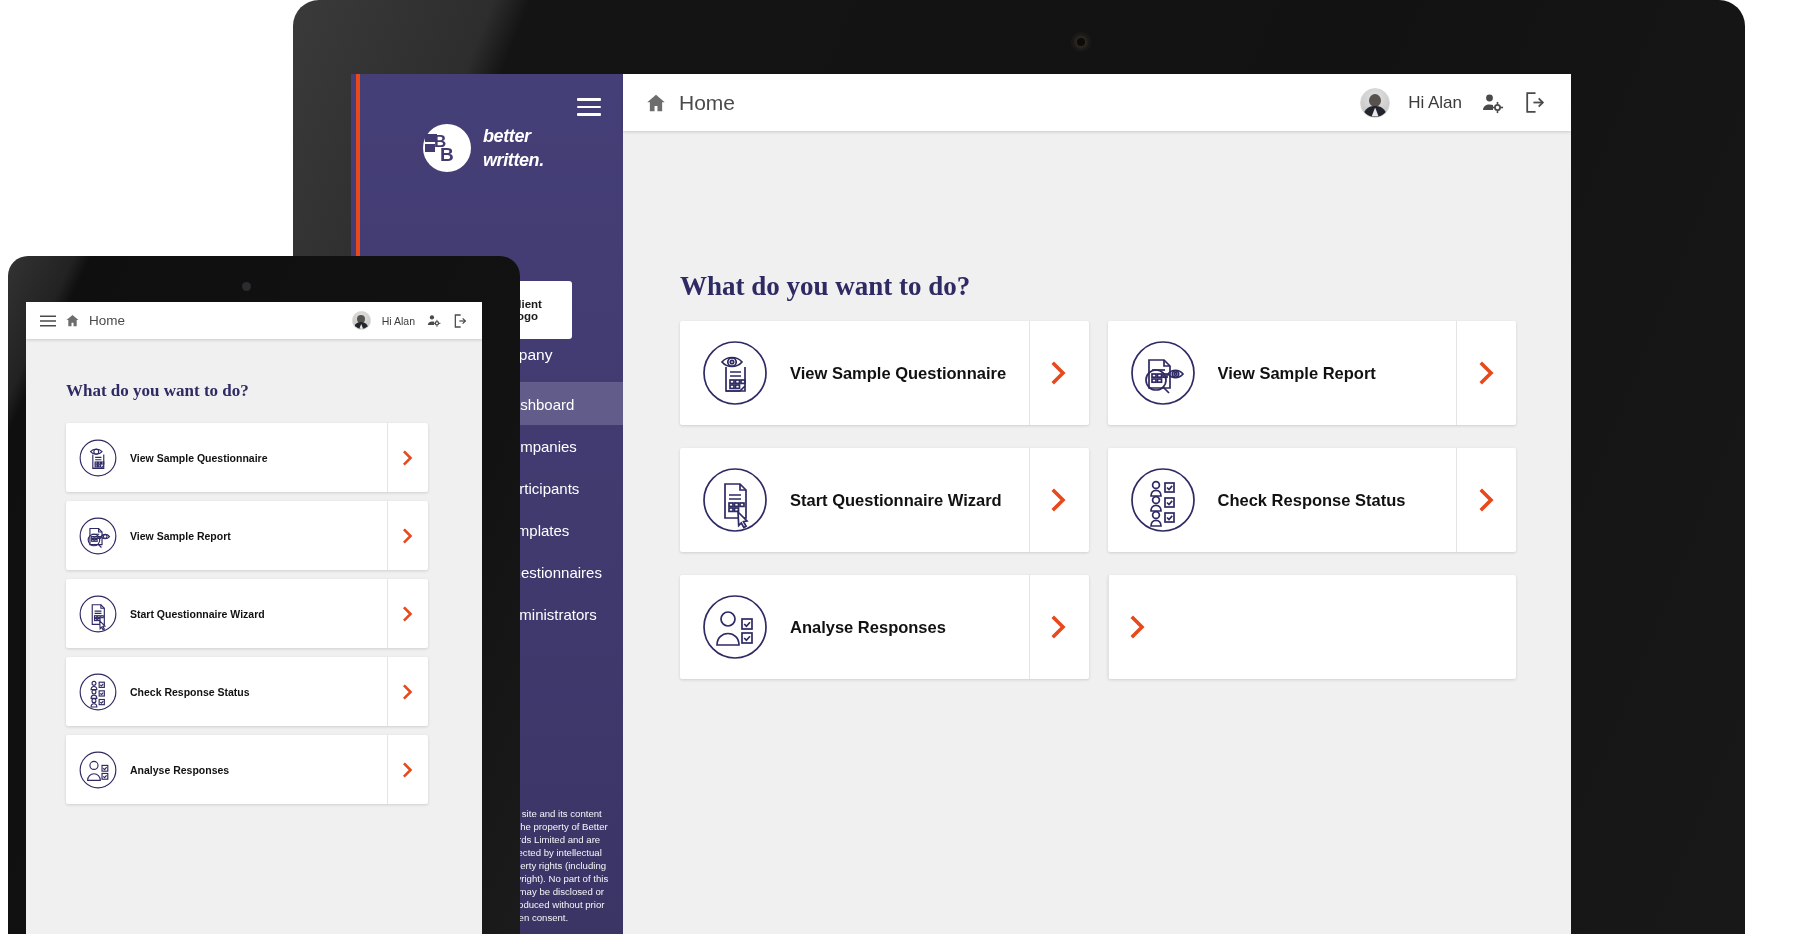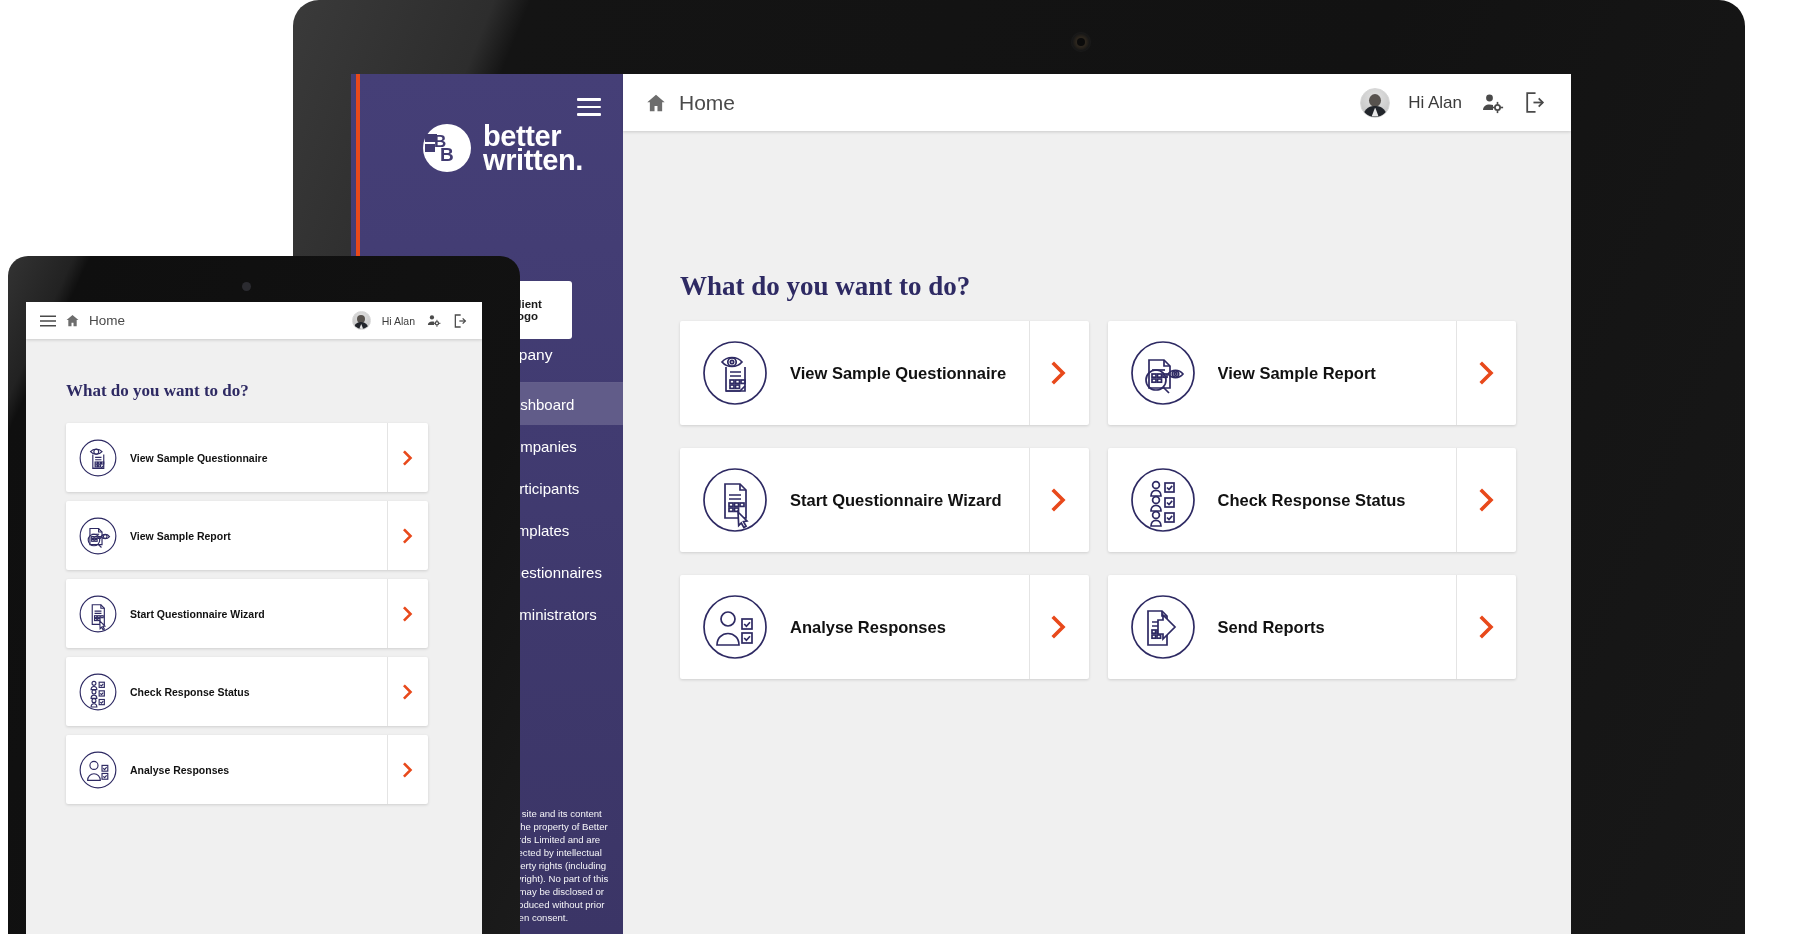--- a/index.html
+++ b/index.html
@@ -54,22 +54,23 @@
   }
   .hamburger span {
     display:block; height:2.5px; background:#fff; margin-bottom:5px; border-radius:1px;
   }
   .brand {
     position:absolute; left:70px; top:48px;
     display:flex; align-items:center; gap:10px;
   }
   .brand-mark { width:52px; height:52px; position:relative; }
   .brand-text {
-    font-weight:bold; font-size:29px; line-height:24px; color:#fff;
+    font-weight:bold; font-size:18px; line-height:24px; color:#fff;
     letter-spacing:-0.4px;
+    font-style:italic;
   }
   .client-logo {
     position:absolute; left:159px; top:207px;
     width:62px; height:58px; background:#fff; border-radius:3px;
     display:flex; align-items:center; justify-content:center;
     color:#1b1b1b; font-size:11.5px; font-weight:bold;
   }
   .selected-company {
     position:absolute; left:0; top:272px; width:100%;
     text-align:center; font-size:15.5px; color:#ffffff; font-weight:400;
@@ -443,37 +444,20 @@
               <span class="card-label">Analyse Responses</span>
             </div>
             <div class="card-arrow">
               <svg class="chev" width="22" height="30" viewBox="0 0 22 30" fill="none" stroke="#e8491b" stroke-width="3.6" stroke-linecap="square">
                   <path d="M6 6l9 9-9 9"></path>
                 </svg>
             </div>
           </div>
 
           <div class="card">
-            <div class="card-body">
-              <span class="card-icon">
-                <svg viewBox="0 0 66 66" width="66" height="66" fill="none" stroke="#2e2a63" stroke-width="1.7">
-                  <circle cx="33" cy="33" r="31"></circle>
-                  <path d="M18 17h14l5 5v29H18z"></path>
-                    <path d="M32 17v5h5"></path>
-                  <path d="M22 28h11M22 32h11"></path>
-                  <rect x="22" y="36" width="3.6" height="3.2"></rect>
-                    <rect x="27" y="36" width="3.6" height="3.2"></rect>
-                    <rect x="32" y="36" width="3.6" height="3.2"></rect>
-                  <rect x="22" y="41" width="3.6" height="3.2"></rect>
-                    <rect x="27" y="41" width="3.6" height="3.2"></rect>
-                  <path d="M33 26v-5l12 12-12 12v-5h-5V26z" fill="#fff"></path>
-                </svg>
-              </span>
-              <span class="card-label">Send Reports</span>
-            </div>
             <div class="card-arrow">
               <svg class="chev" width="22" height="30" viewBox="0 0 22 30" fill="none" stroke="#e8491b" stroke-width="3.6" stroke-linecap="square">
                   <path d="M6 6l9 9-9 9"></path>
                 </svg>
             </div>
           </div>
 
         </div>
       </main>
     </div>

